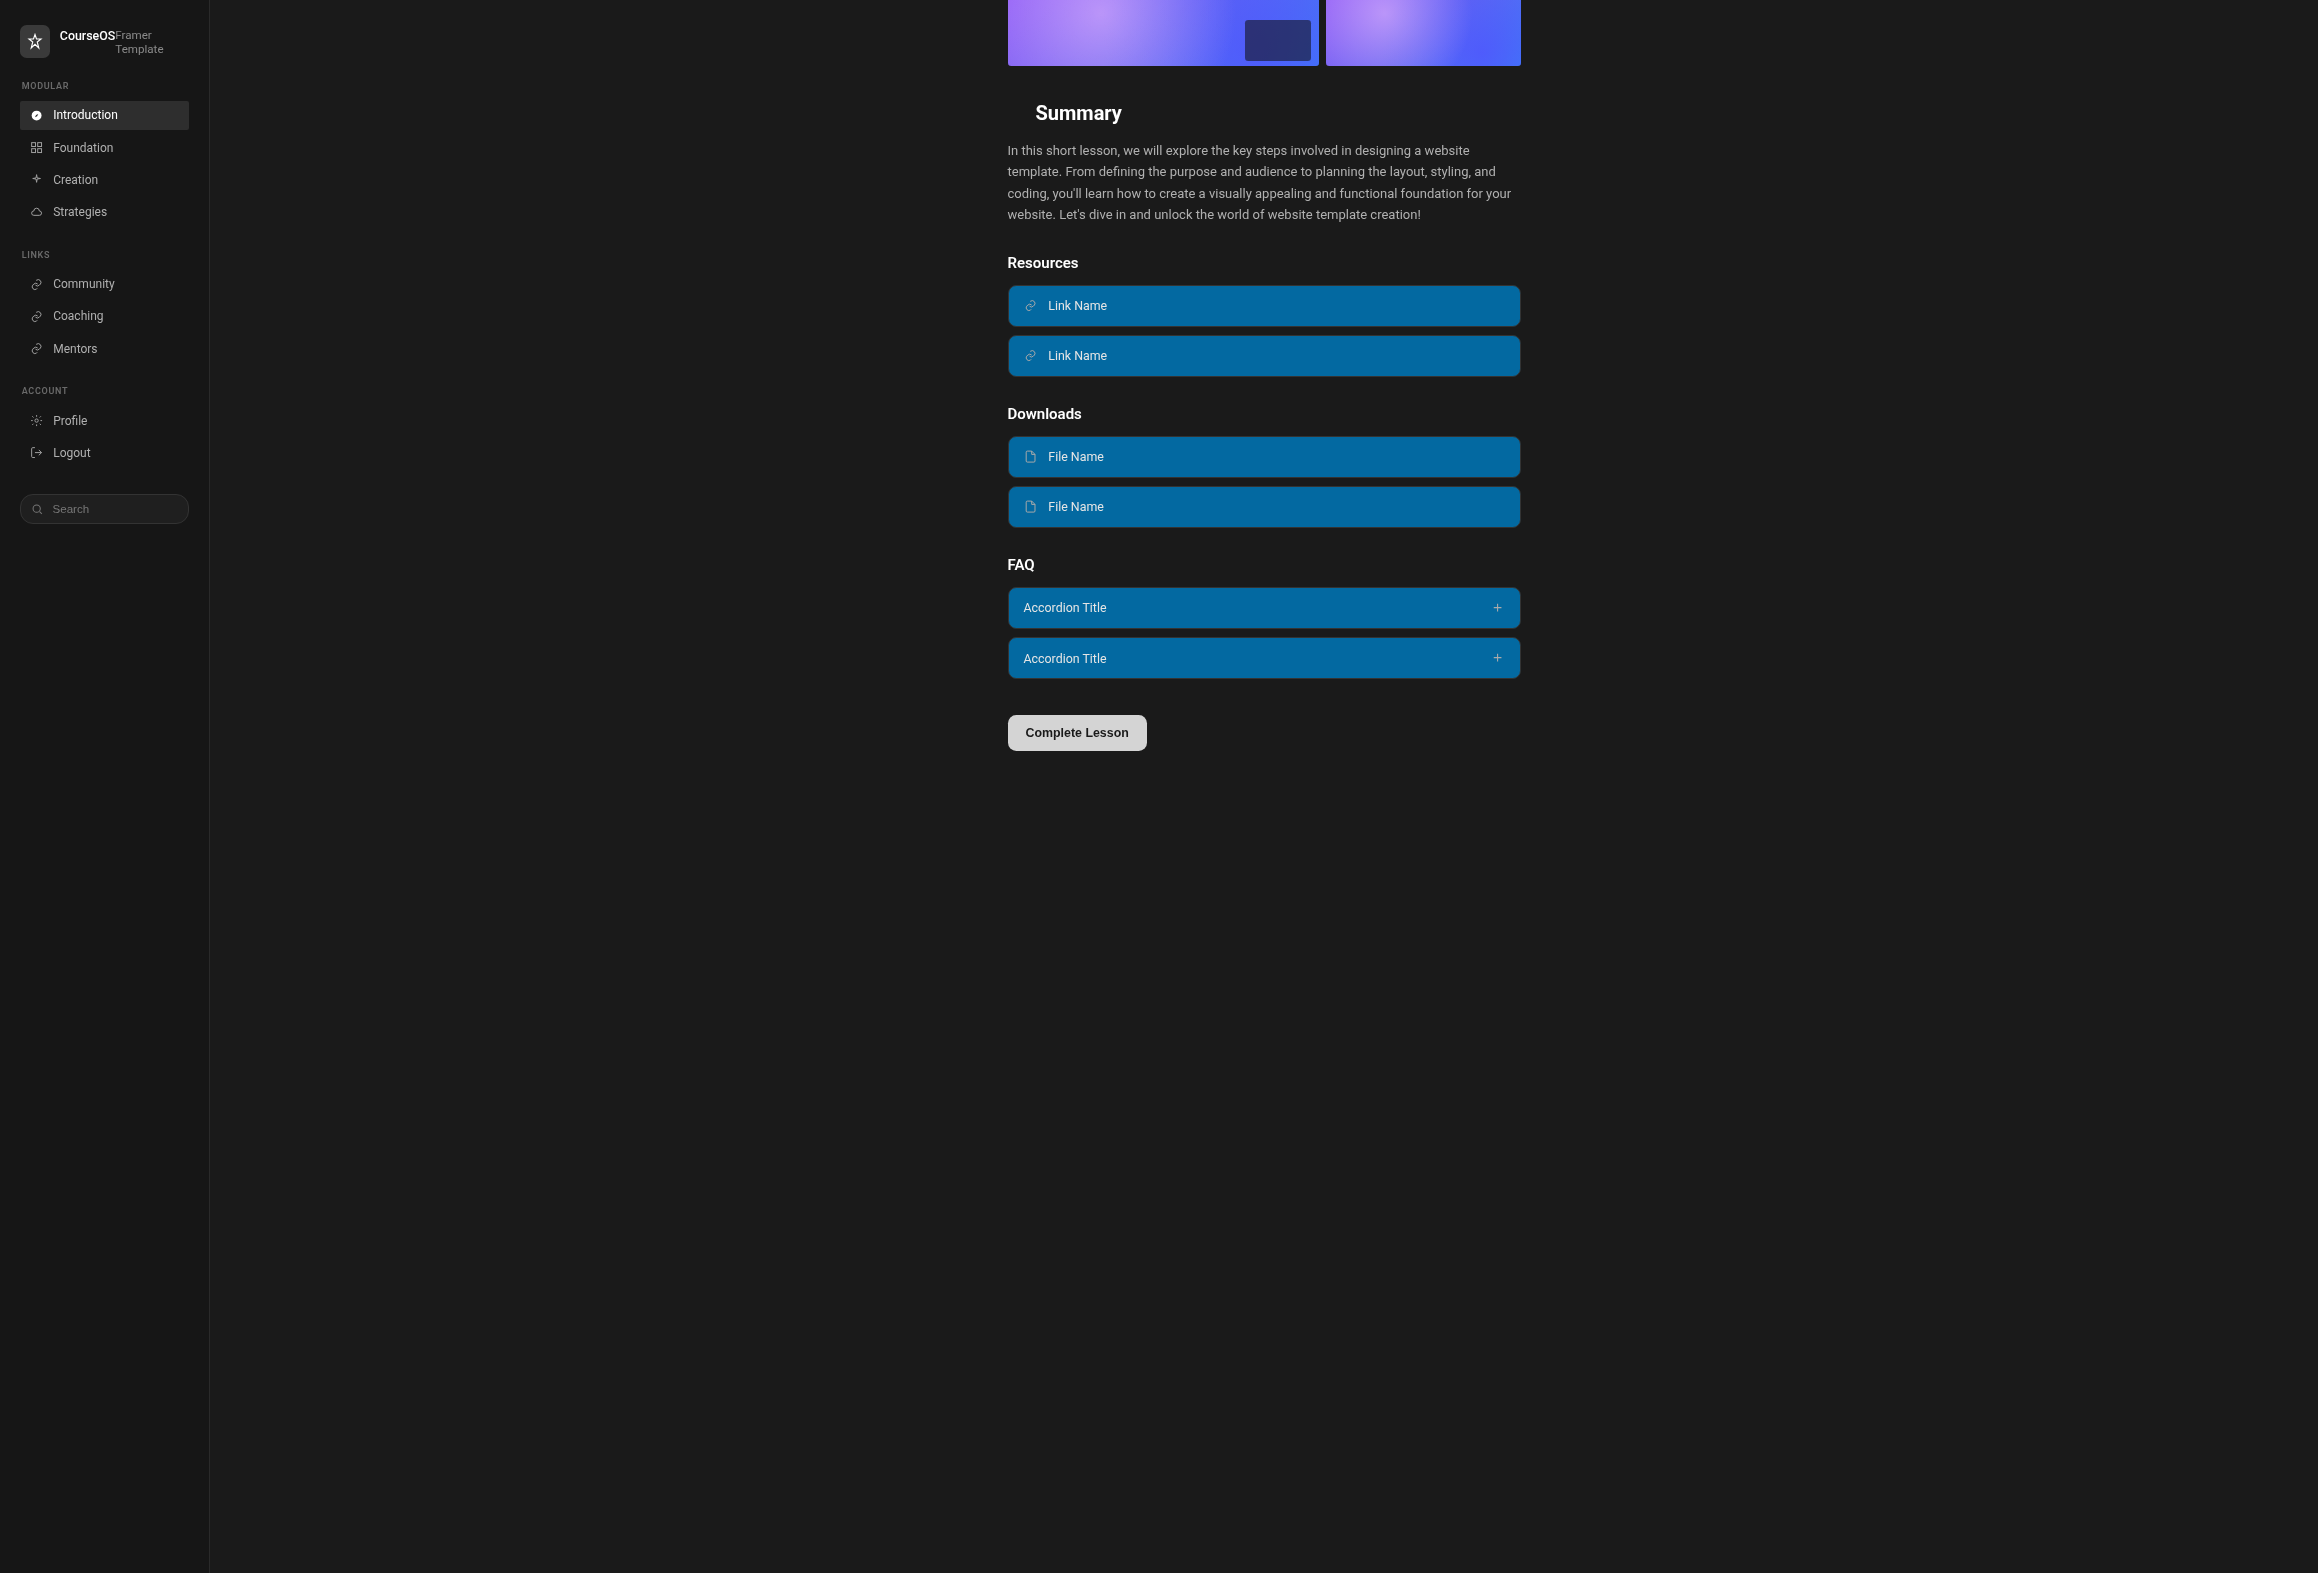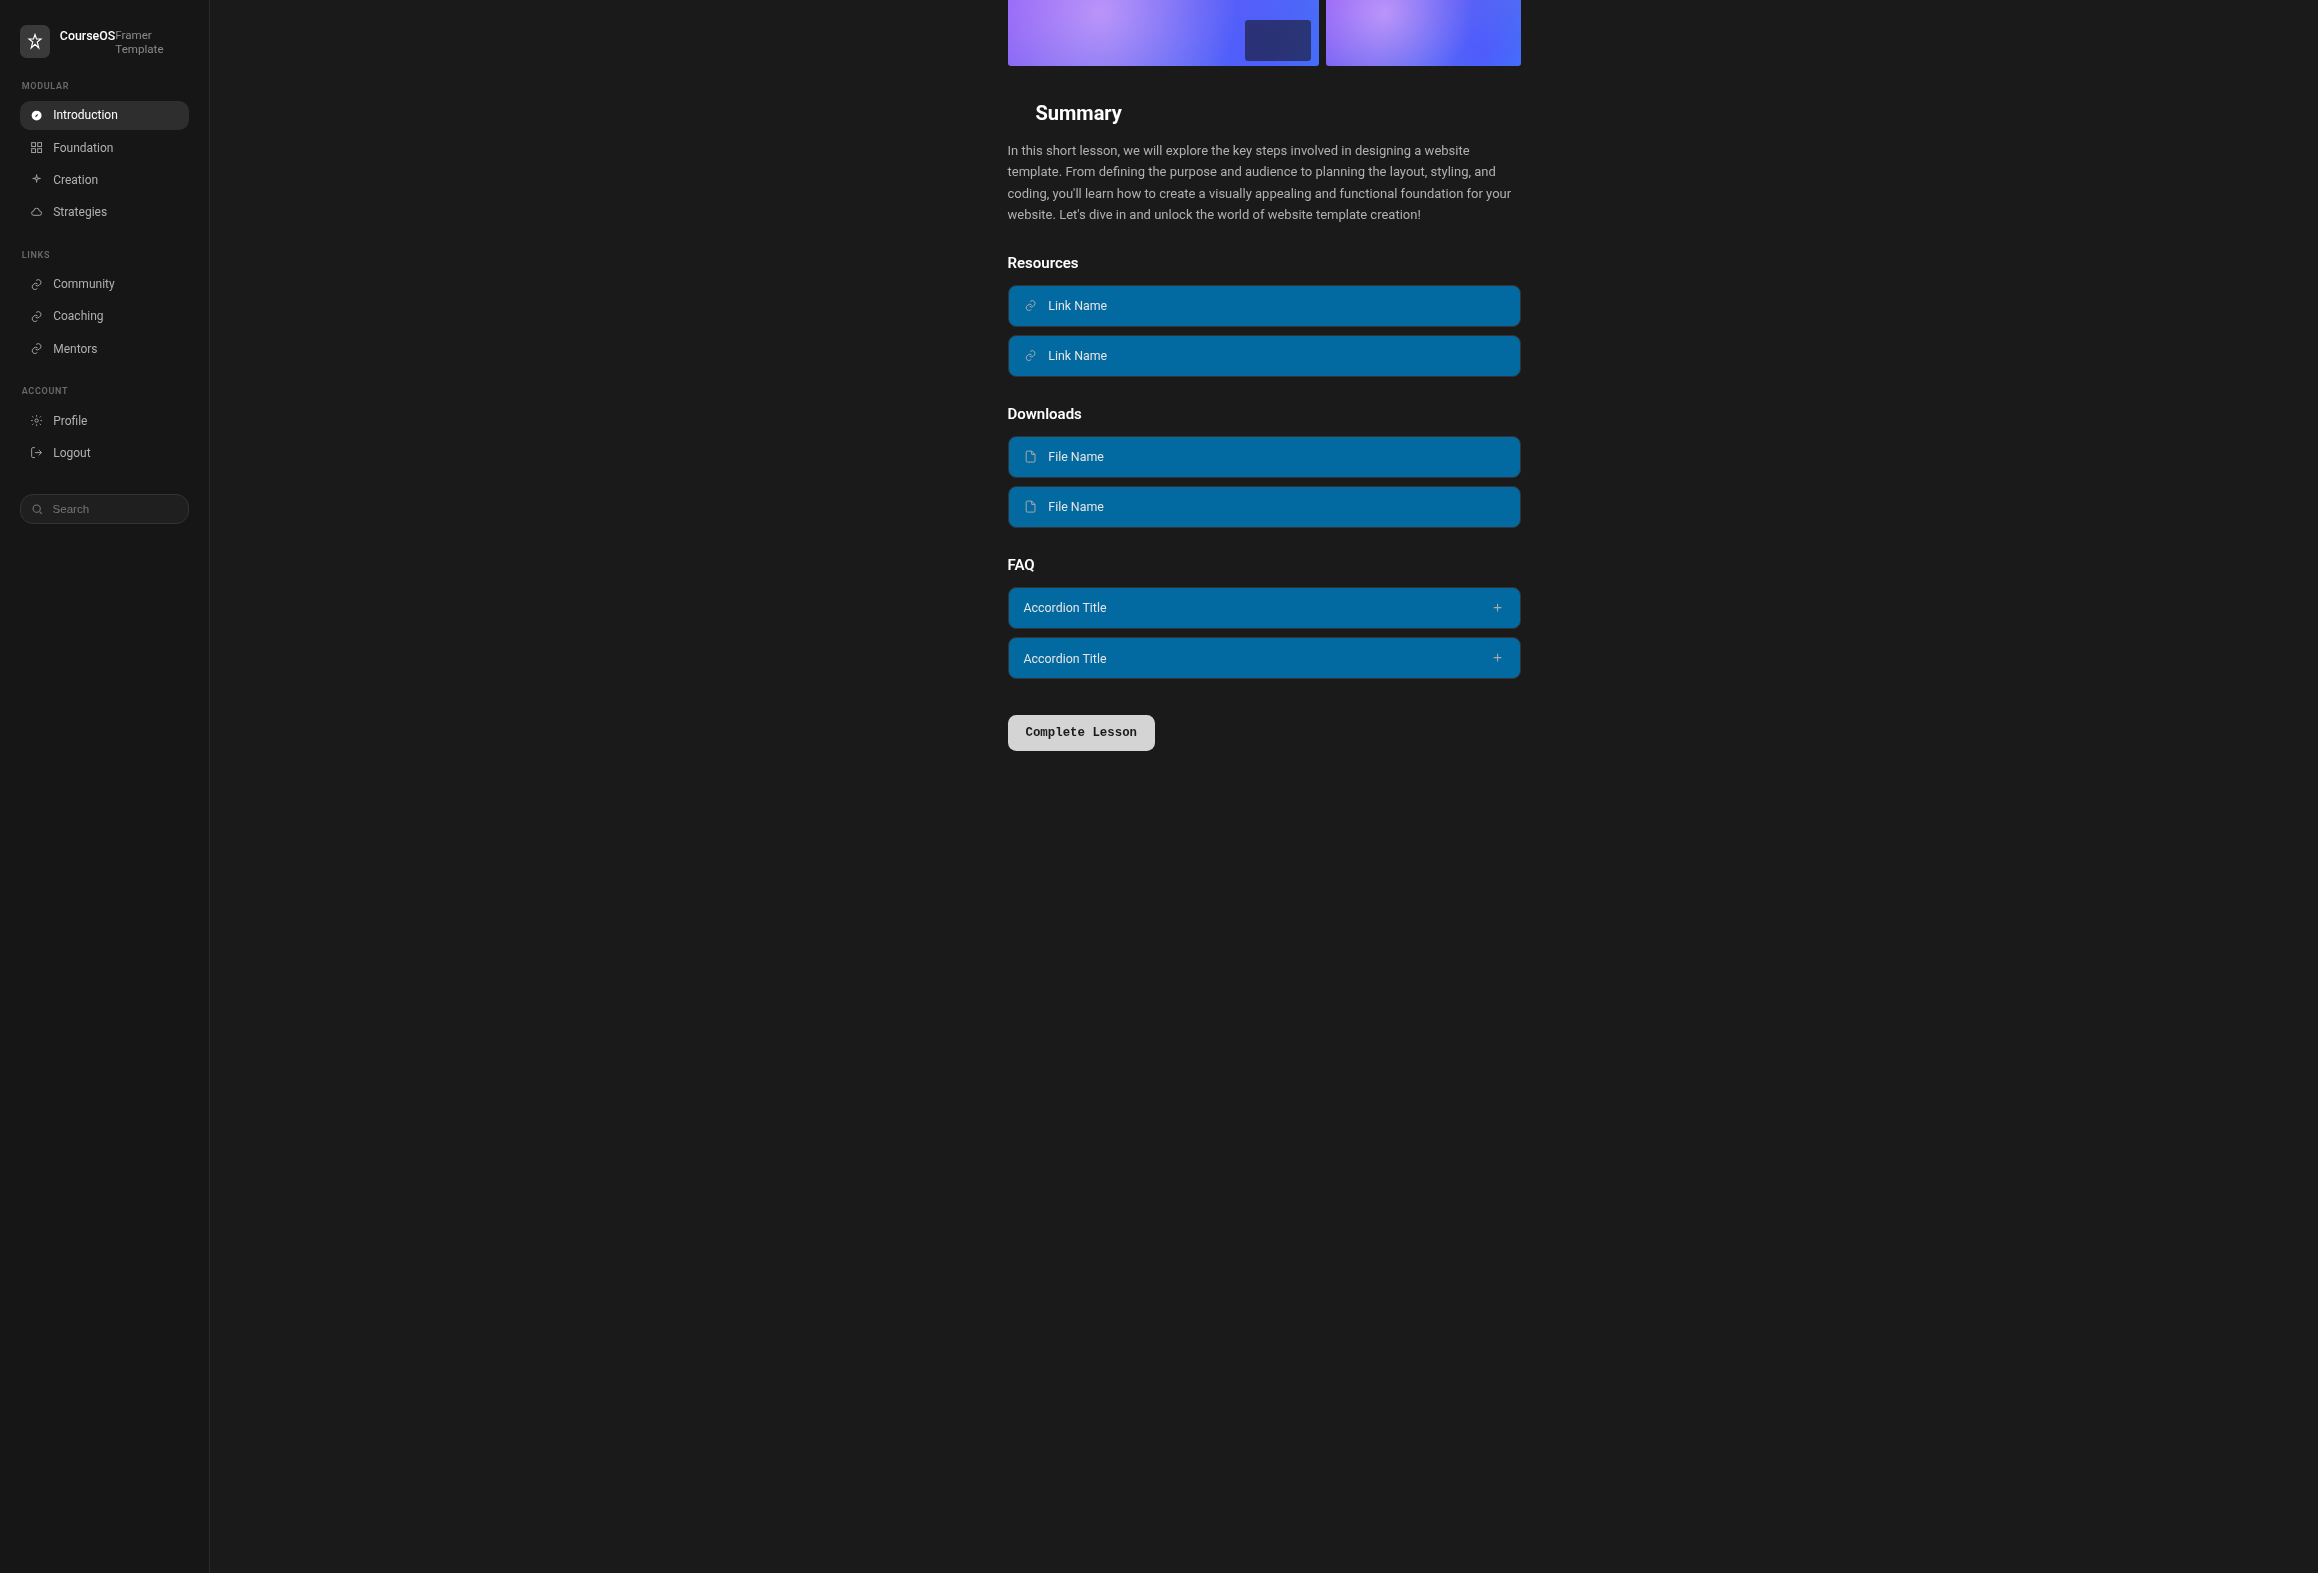--- a/index.html
+++ b/index.html
@@ -47,21 +47,21 @@
   text-transform: uppercase;
   font-weight: 600;
   margin-bottom: 6.6px;
   padding-left: 1.7px;
 }
 .nav-item {
   display: flex;
   align-items: center;
   gap: 10px;
   padding: 7.5px 10px;
-  border-radius: 10px;
+  border-radius: 2px;
   color: #b0b0b0;
   cursor: pointer;
 }
 .nav-item.active {
   background: #2e2e2e;
   color: #fff;
 }
 .nav-icon { width: 13.2px; height: 13.2px; display:flex; align-items:center; justify-content:center; flex-shrink:0; color:#a0a0a0; }
 .nav-item.active .nav-icon { color: #fff; }
 .nav-label { font-size: 12px; }
@@ -165,21 +165,20 @@
 .complete-btn {
   margin-top: 28px;
   background: #d4d4d4;
   color: #1a1a1a;
   border: none;
   padding: 10.8px 18px;
   border-radius: 8.3px;
   font-size: 12.4px;
   font-weight: 600;
   cursor: pointer;
-  font-family: Liberation Mono, monospace;
 }
 
 svg { display: block; }
 </style>
 </head>
 <body>
 
 <aside class="sidebar">
   <div class="brand">
     <div class="brand-icon">

